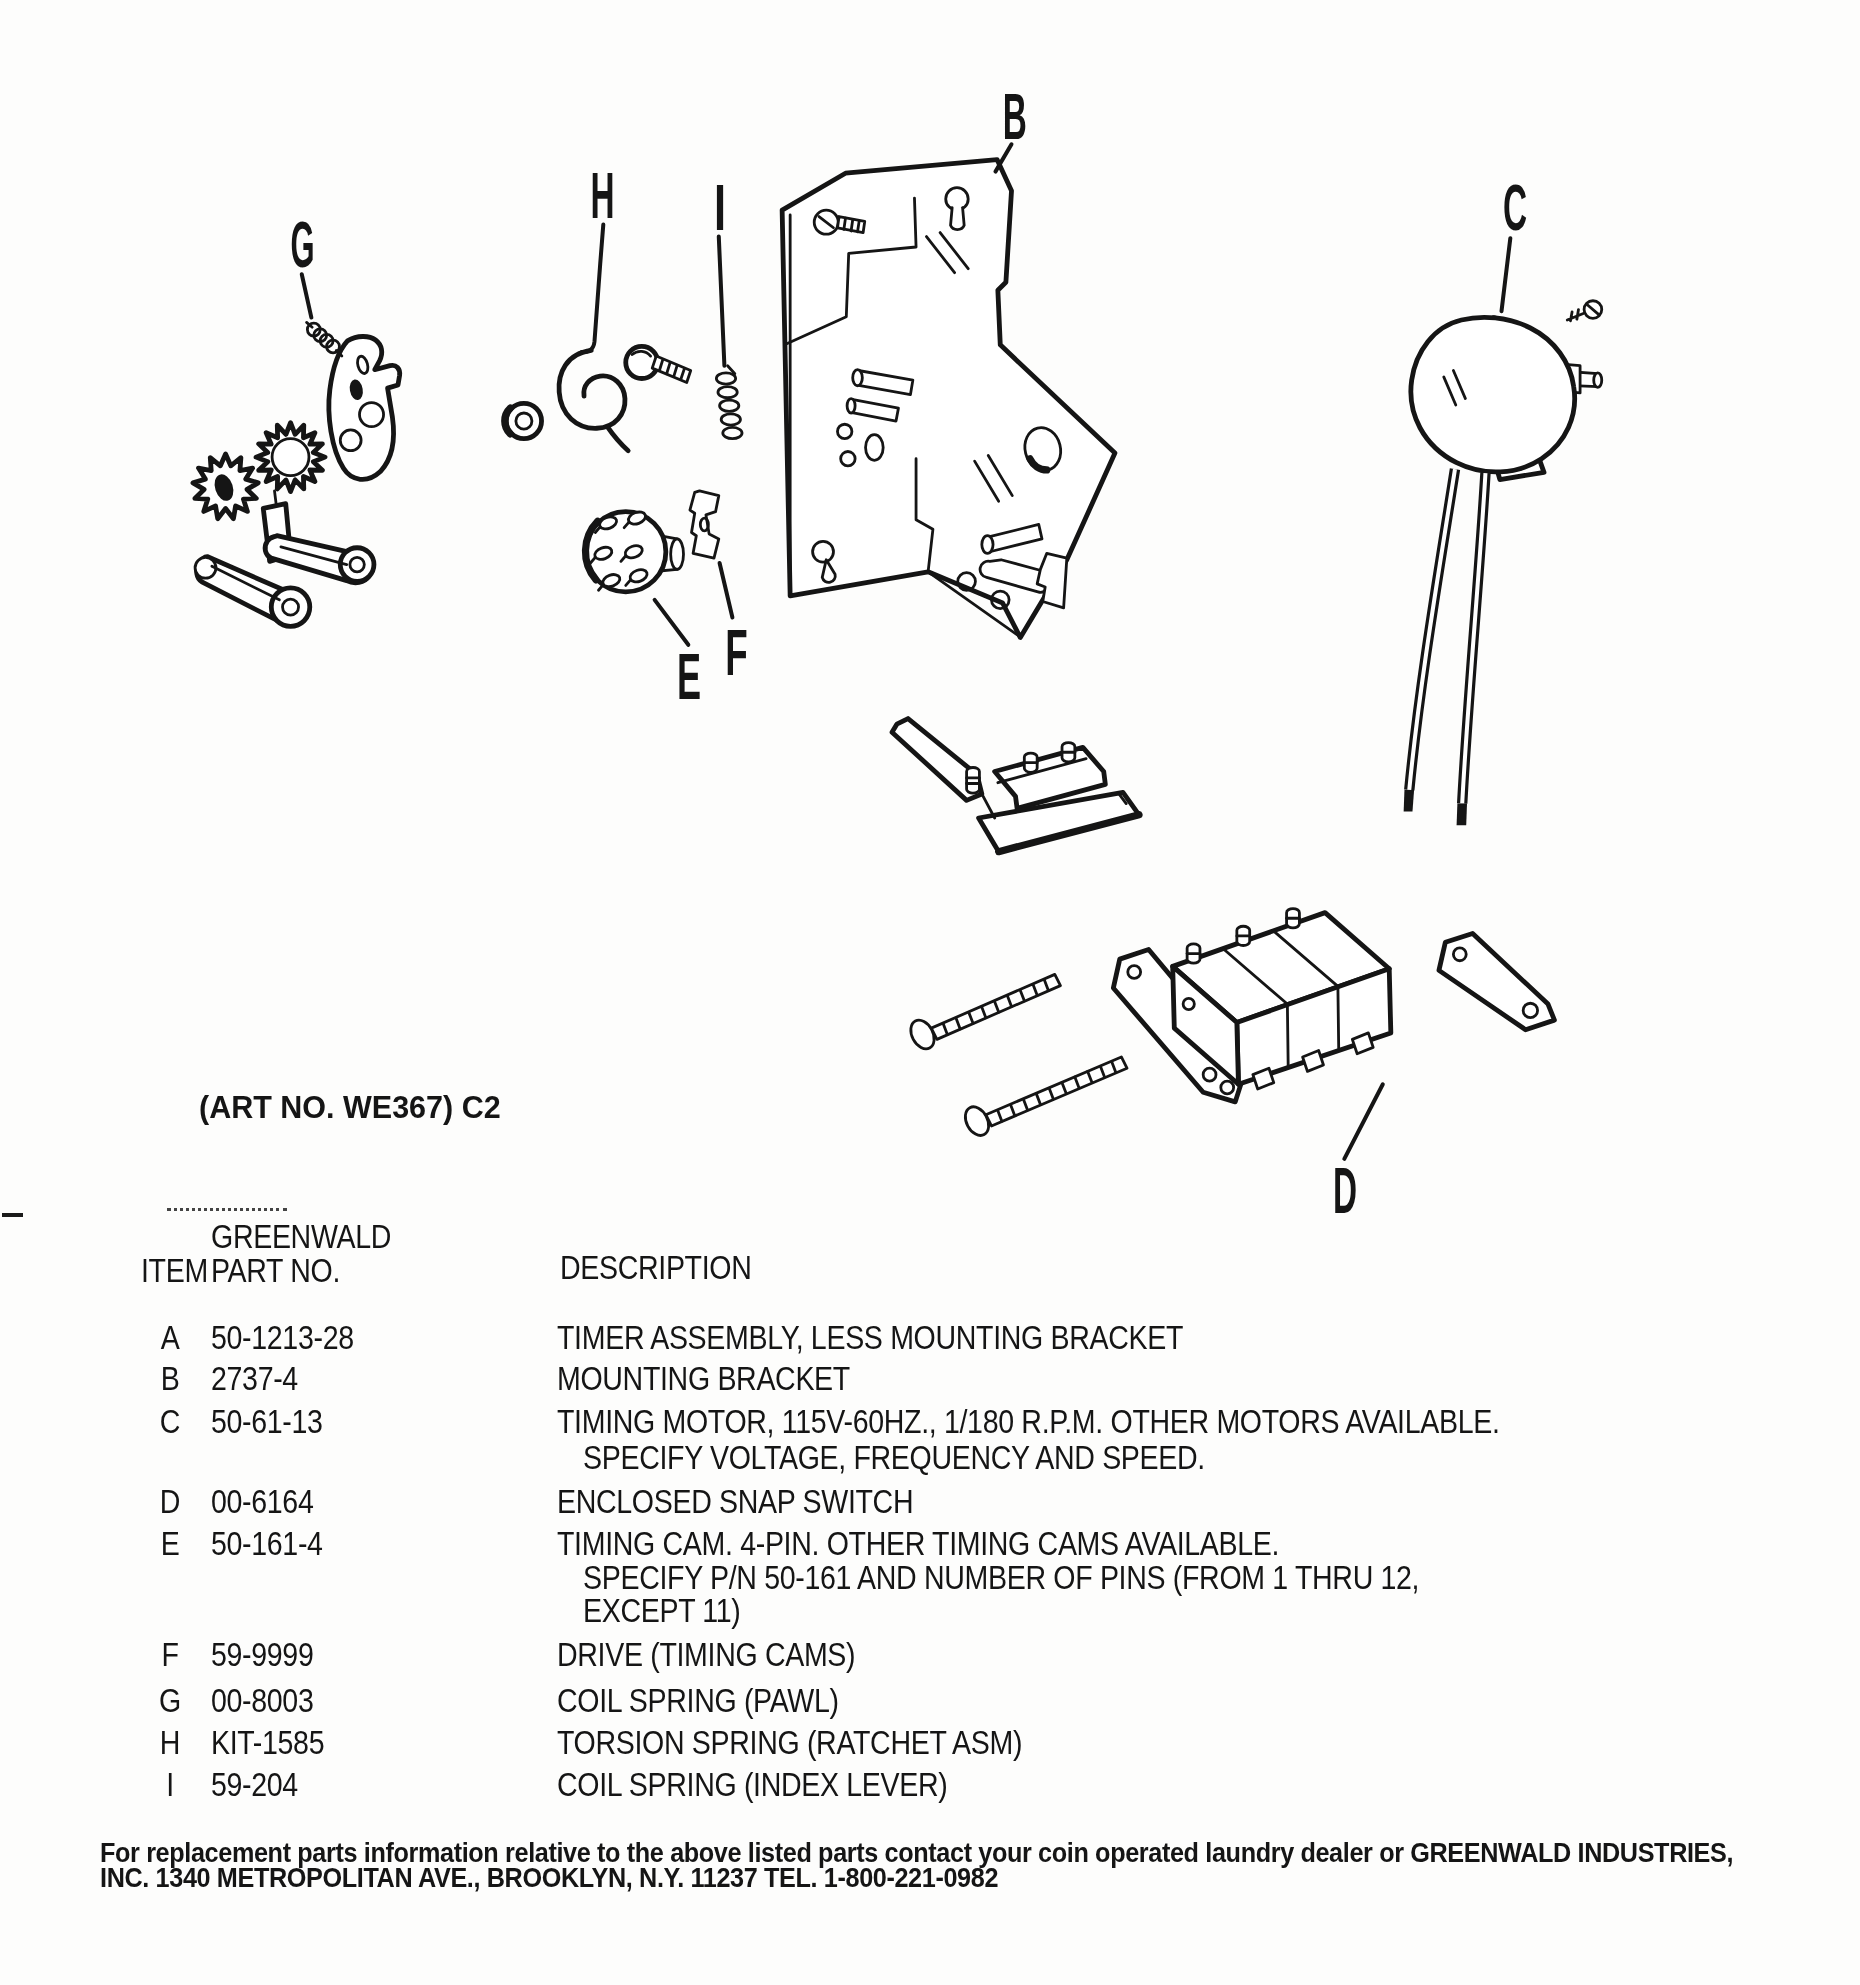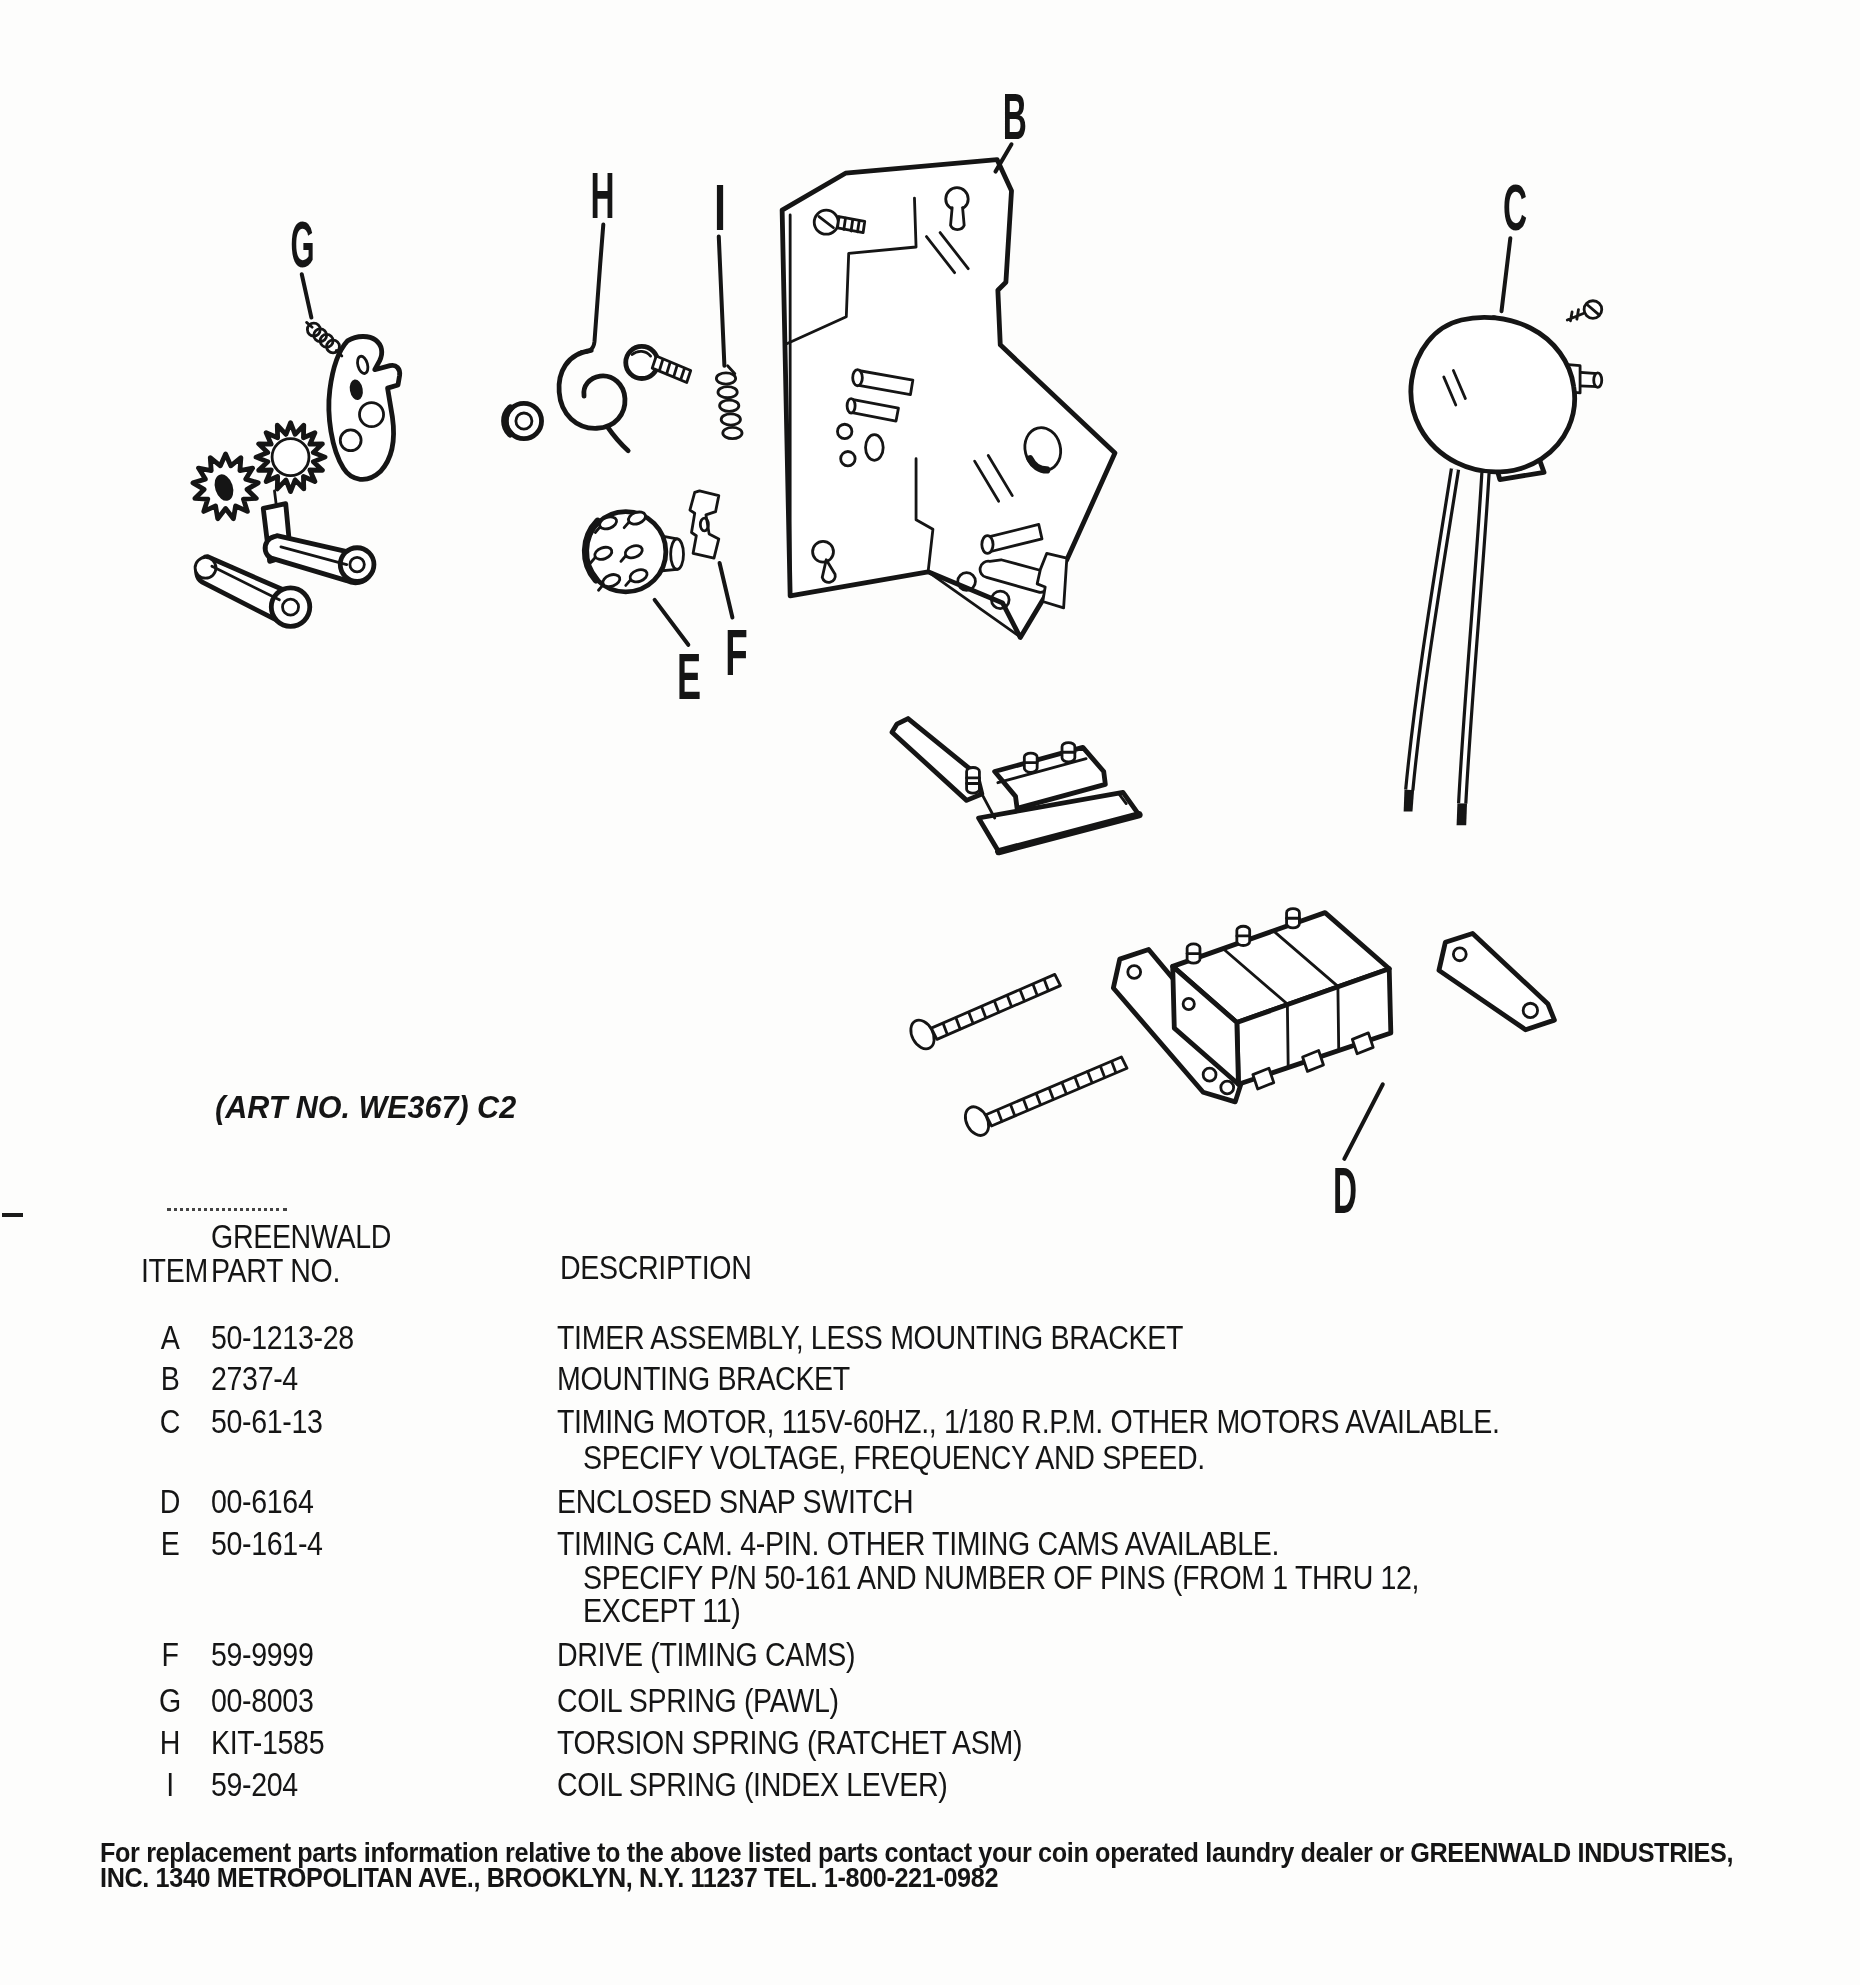--- a/index.html
+++ b/index.html
@@ -254,21 +254,21 @@
     <text class="lbl" x="362" y="333" textLength="30" lengthAdjust="spacingAndGlyphs">G</text>
     <text class="lbl" x="736" y="272" textLength="30" lengthAdjust="spacingAndGlyphs">H</text>
     <text class="lbl" x="890" y="287" textLength="15" lengthAdjust="spacingAndGlyphs">I</text>
     <text class="lbl" x="1250" y="173" textLength="30" lengthAdjust="spacingAndGlyphs">B</text>
     <text class="lbl" x="1874" y="287" textLength="30" lengthAdjust="spacingAndGlyphs">C</text>
     <text class="lbl" x="844" y="872" textLength="30" lengthAdjust="spacingAndGlyphs">E</text>
     <text class="lbl" x="904" y="842" textLength="28" lengthAdjust="spacingAndGlyphs">F</text>
     <text class="lbl" x="1662" y="1512" textLength="30" lengthAdjust="spacingAndGlyphs">D</text>
   </svg>
 
-  <div class="t bold fs38" style="left:215px;top:1092px;font-style:italic;">(ART NO. WE367) C2</div>
+  <div class="t bold fs38" style="left:199px;top:1092px;">(ART NO. WE367) C2</div>
 
   <div class="artifact" style="left:1.6px;top:1213px;width:21px;height:4px;"></div>
   <div class="dotted" style="left:167px;top:1208px;width:120px;"></div>
 
   <div class="t cond" style="left:211px;top:1219px;">GREENWALD</div>
   <div class="t cond" style="left:141px;top:1253px;">ITEM</div>
   <div class="t cond" style="left:211px;top:1253px;">PART NO.</div>
   <div class="t cond" style="left:560px;top:1250px;">DESCRIPTION</div>
 
   <div class="t cond item" style="left:149px;top:1320px;">A</div>

